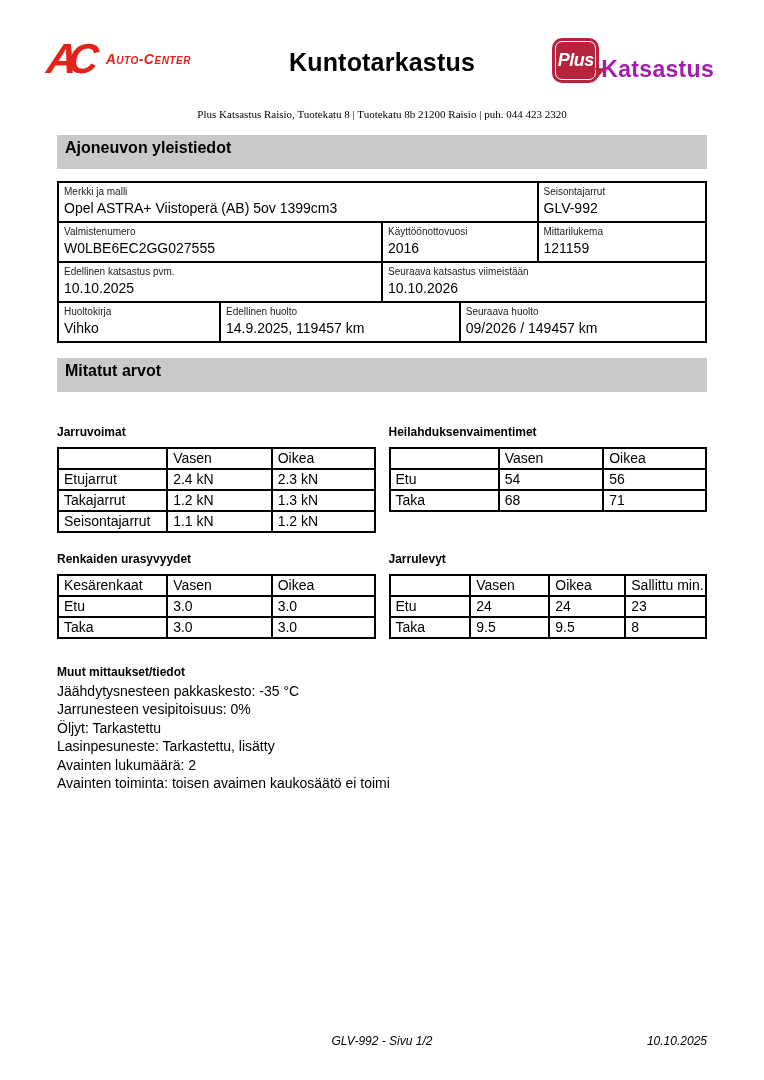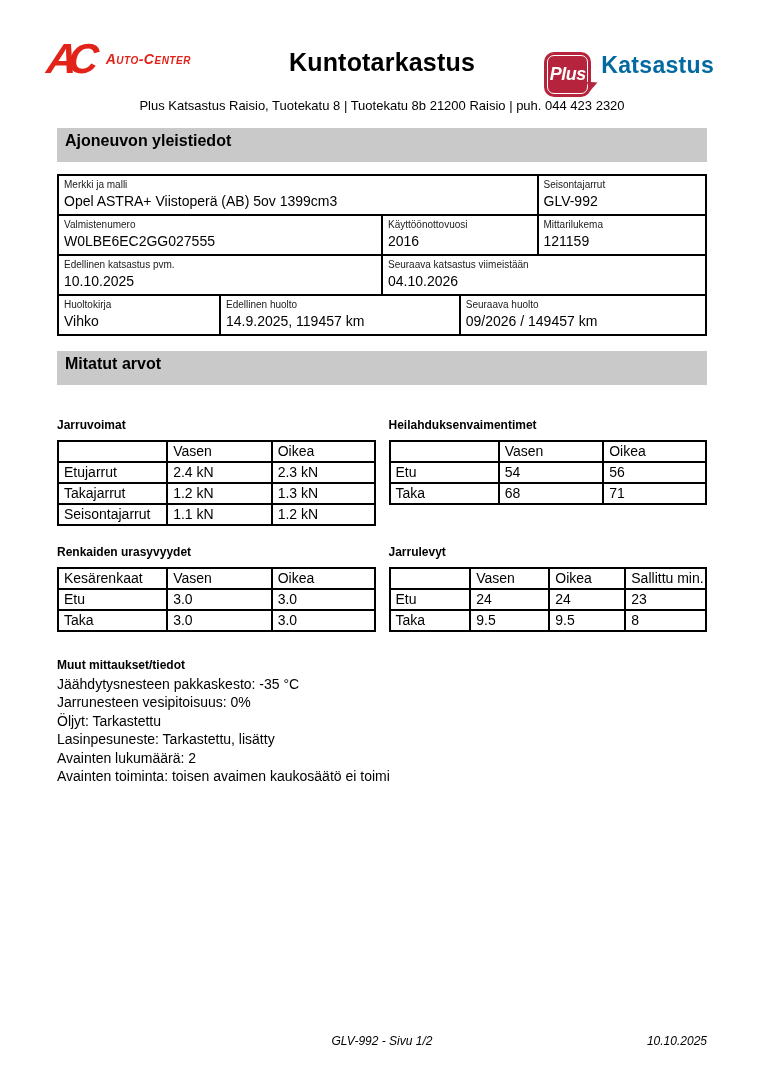--- a/index.html
+++ b/index.html
@@ -31,22 +31,22 @@
     font-size: 14px; font-weight: 900; font-style: italic;
     font-variant: small-caps; color: #e2231a; letter-spacing: 0.5px;
   }
 
   .page-title {
     text-align: center; font-size: 25px; font-weight: bold;
     padding-top: 12px; letter-spacing: 0.2px;
   }
 
   .plus-logo {
-    position: absolute; right: -7px; top: 16px;
-    display: flex; align-items: flex-start;
+    position: absolute; right: -7px; top: 2px;
+    display: flex; align-items: flex-end;
   }
   .plus-badge {
     position: relative; width: 47px; height: 45px;
     background: #b5243c; border-radius: 10px;
     display: flex; align-items: center; justify-content: center;
     flex: none;
   }
   .plus-badge::before {
     content: ""; position: absolute; inset: 3px;
     border: 1.5px solid #fff; border-radius: 7px;
@@ -58,26 +58,26 @@
     border-bottom: 6px solid transparent;
     border-left: 10px solid #b5243c;
     transform: rotate(-18deg);
   }
   .plus-word {
     position: relative; z-index: 1; color: #fff;
     font-size: 18px; font-weight: bold; font-style: italic;
     letter-spacing: -0.5px;
   }
   .katsastus-word {
-    font-size: 23px; font-weight: bold; color: #0369a1;
-    margin-left: 10px; letter-spacing: 0.3px;
+    font-size: 23px; font-weight: bold; color: #a21caf;
+    margin-left: 2px; letter-spacing: 0.3px;
   }
 
   .address-line {
-    text-align: center; font-size: 13px; margin-top: 8px;
+    text-align: center; font-size: 11px; margin-top: 18px; font-family: Liberation Serif, serif;
   }
 
   
   .section-bar {
     background: #c9c9c9; font-size: 16px; font-weight: bold;
     padding: 4px 8px 12px 8px; margin-top: 15px;
   }
 
   
   .info-table {
@@ -177,21 +177,21 @@
           <div class="cell-value">121159</div>
         </td>
       </tr>
       <tr>
         <td colspan="2">
           <div class="cell-label">Edellinen katsastus pvm.</div>
           <div class="cell-value">10.10.2025</div>
         </td>
         <td colspan="3">
           <div class="cell-label">Seuraava katsastus viimeistään</div>
-          <div class="cell-value">04.10.2026</div>
+          <div class="cell-value">10.10.2026</div>
         </td>
       </tr>
       <tr>
         <td>
           <div class="cell-label">Huoltokirja</div>
           <div class="cell-value">Vihko</div>
         </td>
         <td colspan="2">
           <div class="cell-label">Edellinen huolto</div>
           <div class="cell-value">14.9.2025, 119457 km</div>

